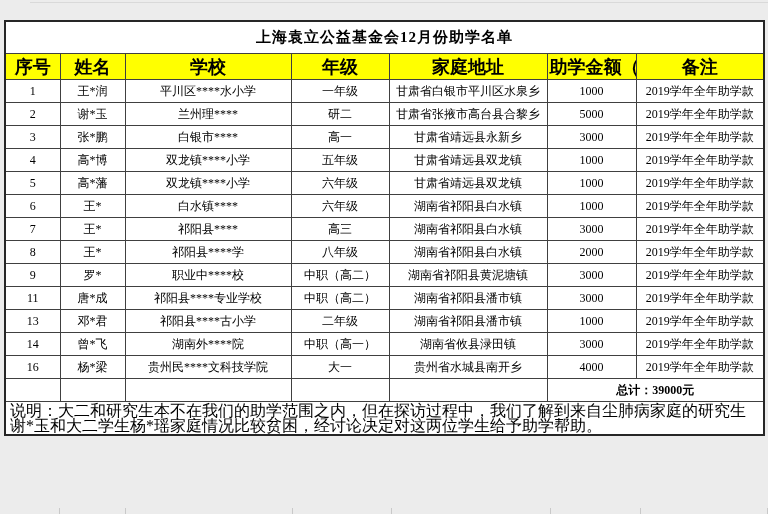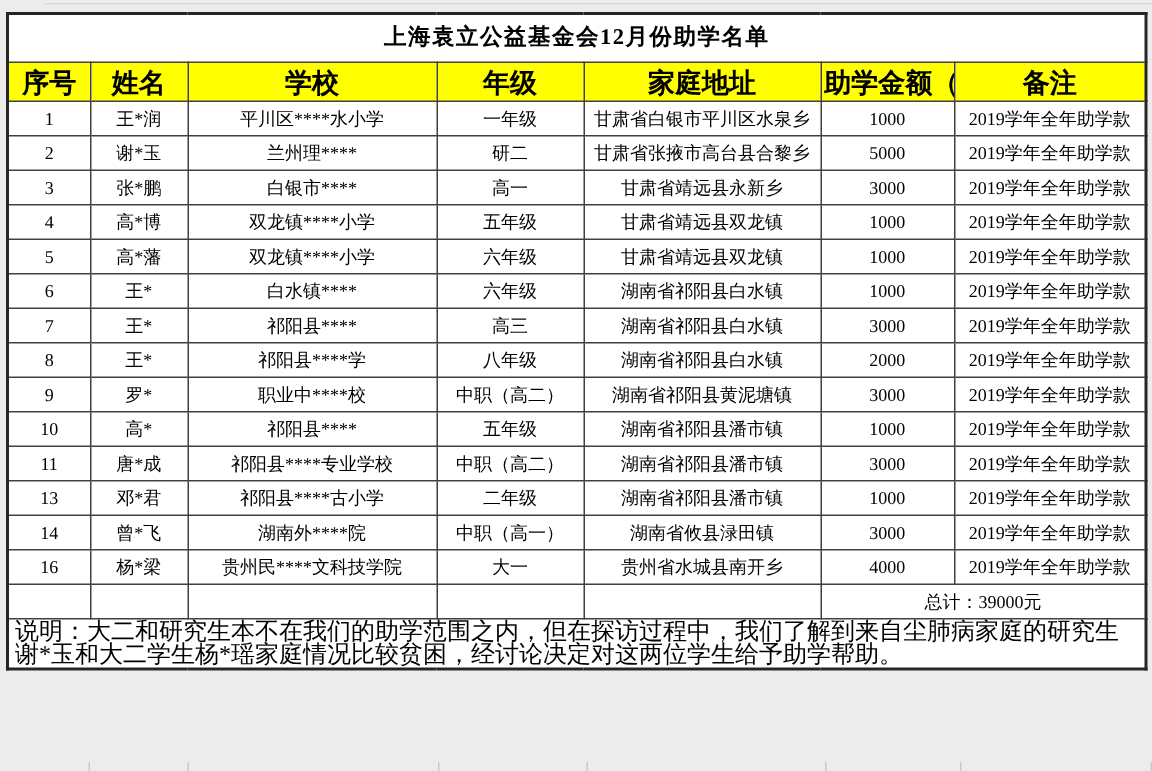--- a/index.html
+++ b/index.html
@@ -9,21 +9,21 @@
     font-family: "Liberation Serif", "DejaVu Serif", serif;
     color: #000;
     overflow: hidden;
     position: relative;
   }
   .faint-topline {
     position: absolute; left: 30px; top: 2px; right: 0; height: 1px;
     background: #d9d9d9;
   }
   .sheet {
-    position: absolute; left: 4px; top: 8px;
+    position: absolute; left: 4px; top: 20px;
   }
   table.aid-table {
     border-collapse: collapse;
     table-layout: fixed;
     width: 759px;
     background: #ffffff;
     border: 2px solid #262626;
   }
   .aid-table td, .aid-table th {
     border: 1px solid #404040;
@@ -42,21 +42,21 @@
     background: #ffffff;
   }
   .header-row th {
     height: 25px;
     background: #ffff00;
     font-size: 18px;
     font-weight: bold;
   }
   .data-row td { height: 22px; }
   .total-row td { height: 22px; }
-  .total-cell { font-weight: normal; font-size: 13px; }
+  .total-cell { font-weight: bold; font-size: 13px; }
   .note-row td {
     height: 30px;
     text-align: left;
     white-space: normal;
     vertical-align: top;
     font-size: 16px;
     line-height: 15px;
     padding: 1px 4px;
   }
   .grid-strip {
@@ -174,29 +174,20 @@
         <tr class="data-row">
           <td>9</td>
           <td>罗*</td>
           <td>职业中****校</td>
           <td>中职（高二）</td>
           <td>湖南省祁阳县黄泥塘镇</td>
           <td>3000</td>
           <td>2019学年全年助学款</td>
         </tr>
         <tr class="data-row">
-          <td>10</td>
-          <td>高*</td>
-          <td>祁阳县****</td>
-          <td>五年级</td>
-          <td>湖南省祁阳县潘市镇</td>
-          <td>1000</td>
-          <td>2019学年全年助学款</td>
-        </tr>
-        <tr class="data-row">
           <td>11</td>
           <td>唐*成</td>
           <td>祁阳县****专业学校</td>
           <td>中职（高二）</td>
           <td>湖南省祁阳县潘市镇</td>
           <td>3000</td>
           <td>2019学年全年助学款</td>
         </tr>
         <tr class="data-row">
           <td>13</td>

